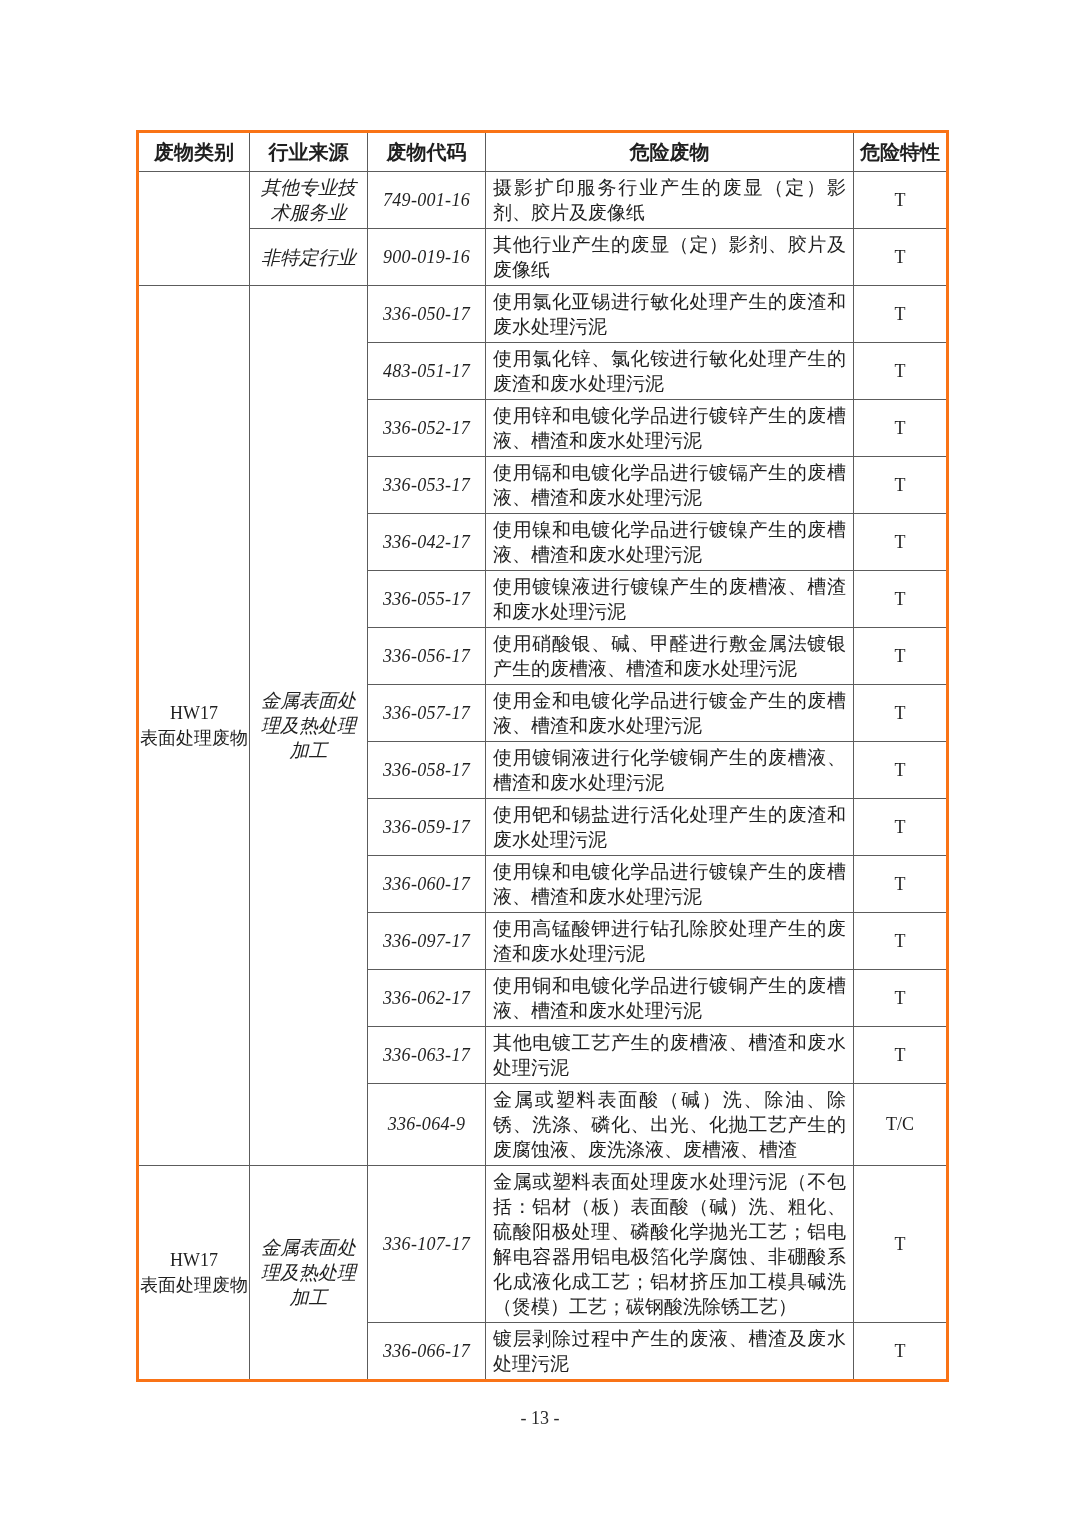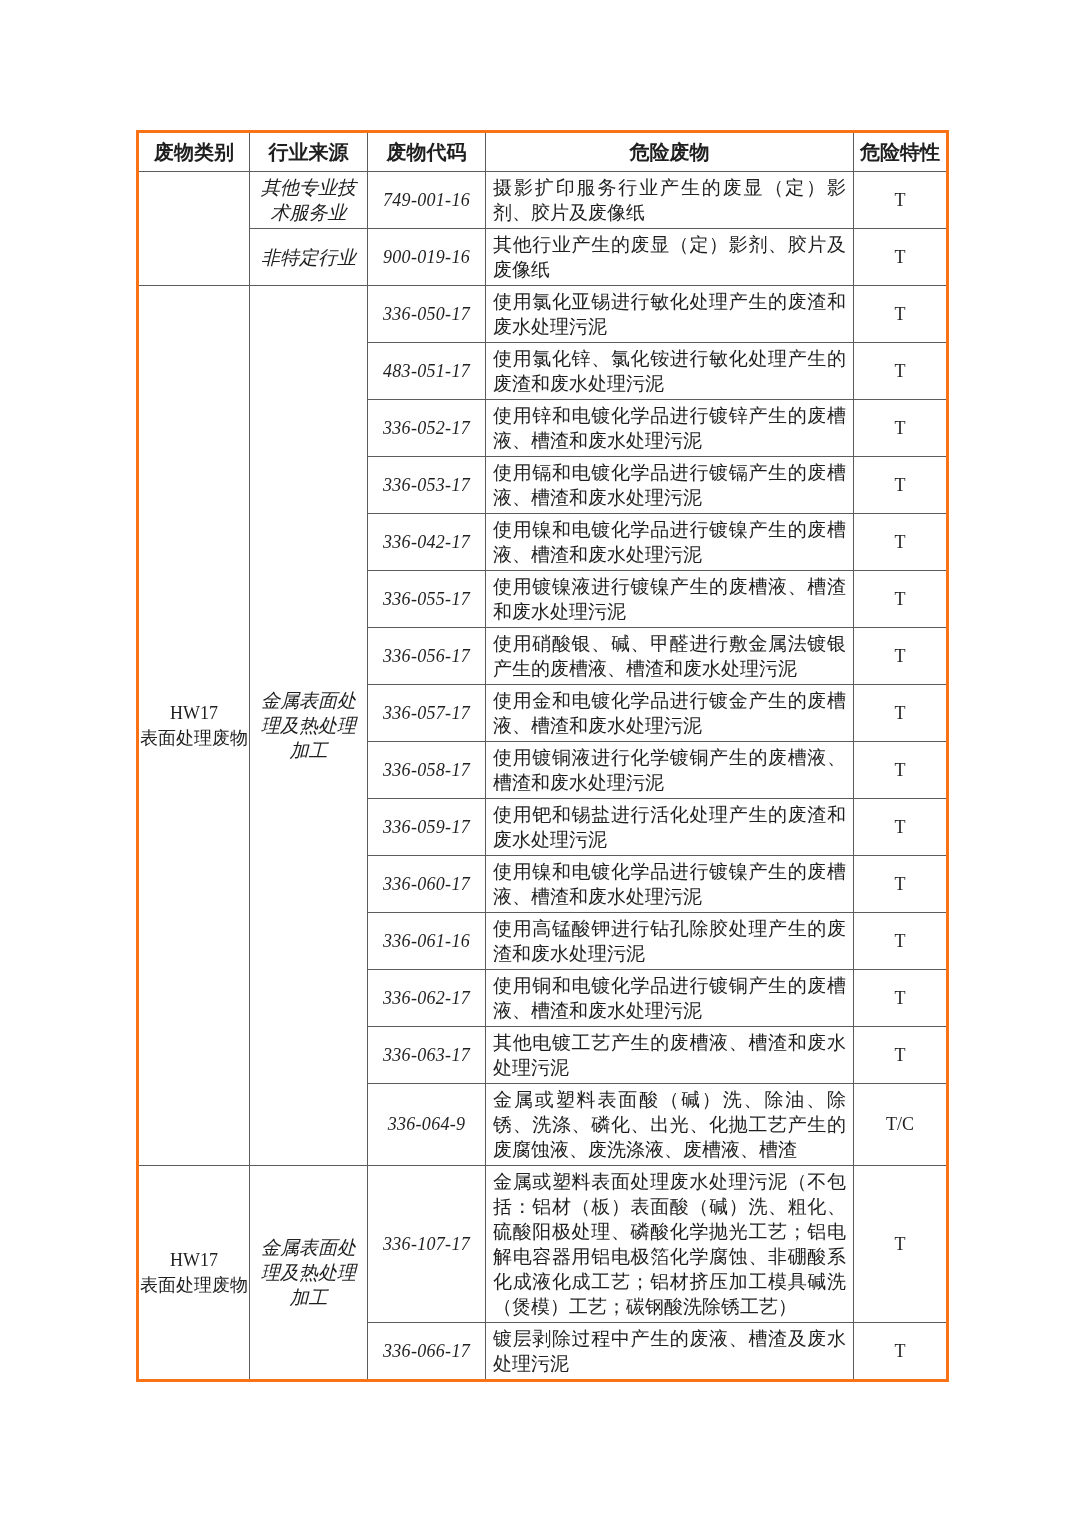--- a/index.html
+++ b/index.html
@@ -173,21 +173,21 @@
           <td class="code">336-059-17</td>
           <td class="desc">使用钯和锡盐进行活化处理产生的废渣和废水处理污泥</td>
           <td class="haz">T</td>
         </tr>
         <tr class="r2">
           <td class="code">336-060-17</td>
           <td class="desc">使用镍和电镀化学品进行镀镍产生的废槽液、槽渣和废水处理污泥</td>
           <td class="haz">T</td>
         </tr>
         <tr class="r2">
-          <td class="code">336-061-16</td>
+          <td class="code">336-097-17</td>
           <td class="desc">使用高锰酸钾进行钻孔除胶处理产生的废渣和废水处理污泥</td>
           <td class="haz">T</td>
         </tr>
         <tr class="r2">
           <td class="code">336-062-17</td>
           <td class="desc">使用铜和电镀化学品进行镀铜产生的废槽液、槽渣和废水处理污泥</td>
           <td class="haz">T</td>
         </tr>
         <tr class="r2">
           <td class="code">336-063-17</td>
@@ -209,13 +209,14 @@
           <td class="haz">T</td>
         </tr>
         <tr class="r2">
           <td class="code">336-066-17</td>
           <td class="desc">镀层剥除过程中产生的废液、槽渣及废水处理污泥</td>
           <td class="haz">T</td>
         </tr>
       </tbody>
     </table>
   </div>
+  <div class="footer">- 13 -</div>
 </div>
 
 </body></html>

